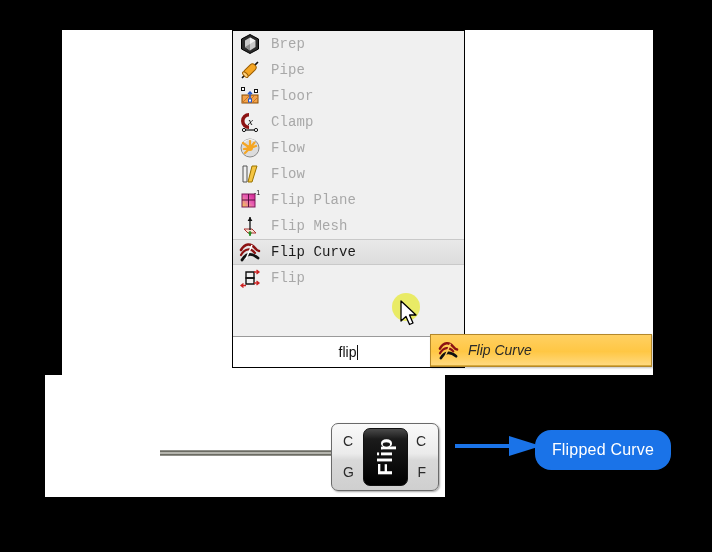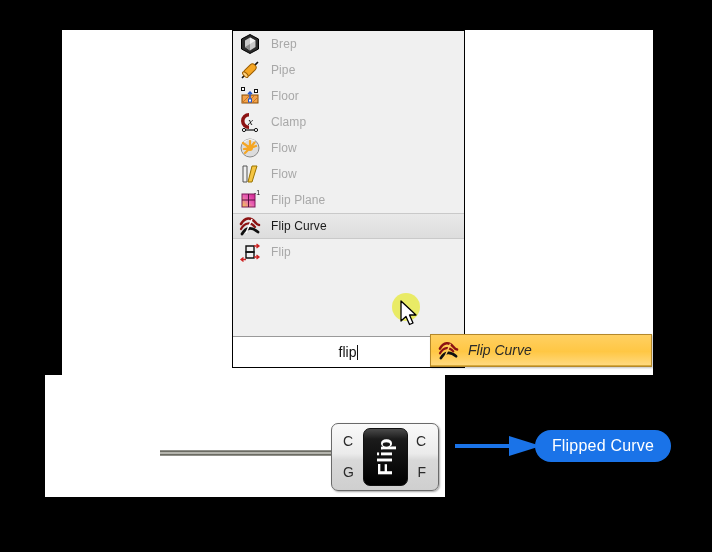--- a/index.html
+++ b/index.html
@@ -12,21 +12,21 @@
   .panel-top{position:absolute;left:62px;top:30px;width:591px;height:345px;background:#fff;}
   .panel-bottom{position:absolute;left:45px;top:375px;width:400px;height:122px;background:#fff;}
 
   
   .menu{position:absolute;left:232px;top:30px;width:233px;height:338px;
         background:#f0f0f0;border:1px solid #000;box-sizing:border-box;}
   .menu-list{position:absolute;left:0;top:0;right:0;}
   .mi{position:relative;height:26px;display:flex;align-items:center;box-sizing:border-box;
       padding-left:6px;}
   .mi-ico{width:22px;height:22px;flex:0 0 22px;margin-right:10px;position:relative;}
-  .mi-lb{font-size:12px;color:#a8a8a8;letter-spacing:.1px;}
+  .mi-lb{font-size:14px;color:#a8a8a8;letter-spacing:.1px;font-family:Liberation Mono, monospace;}
   .mi.sel{background:linear-gradient(180deg,#e9e9e9 0%,#dddddd 100%);
           border-top:1px solid #c9c9c9;border-bottom:1px solid #c9c9c9;}
   .mi.sel .mi-lb{color:#1a1a1a;}
 
   .searchbar{position:absolute;left:0;right:0;bottom:0;height:30px;background:#fff;
              border-top:1px solid #9a9a9a;display:flex;align-items:center;justify-content:center;}
   .searchbar .val{font-size:14px;color:#111;}
   .caret{display:inline-block;width:1px;height:15px;background:#111;margin-left:1px;
          vertical-align:-3px;}
 
@@ -57,21 +57,21 @@
   .fc-core{position:absolute;left:31px;top:4px;width:45px;height:58px;border-radius:7px;
      background:linear-gradient(180deg,#4a4a4a 0%,#1b1b1b 18%,#000 100%);
      border:1px solid #111;box-sizing:border-box;display:flex;align-items:center;justify-content:center;}
   .fc-core span{font-size:20px;font-weight:bold;color:#fff;
      writing-mode:vertical-rl;transform:rotate(180deg);letter-spacing:.5px;}
   .port{position:absolute;font-size:14px;color:#2b2b2b;}
   .p-ci{left:11px;top:9px;}  .p-gi{left:11px;top:40px;}
   .p-co{right:12px;top:9px;} .p-fo{right:12px;top:40px;}
 
   .arrow{position:absolute;left:455px;top:432px;width:95px;height:28px;}
-  .pill{position:absolute;left:535px;top:430px;width:136px;height:32px;border-radius:16px;
+  .pill{position:absolute;left:535px;top:430px;width:136px;height:40px;border-radius:16px;
         background:#1a73e8;display:flex;align-items:center;justify-content:center;}
   .pill span{font-size:16px;color:#fff;letter-spacing:.2px;}
 </style>
 </head>
 <body>
 
 <div class="canvas">
 
   <div class="panel-top"></div>
   <div class="panel-bottom"></div>
@@ -166,20 +166,32 @@
             </defs>
             <rect x="3" y="5" width="13" height="13" fill="url(#gp)" stroke="#7a1a58"></rect>
             <line x1="3" y1="11" x2="16" y2="11" stroke="#5a1040"></line>
             <line x1="9.5" y1="5" x2="9.5" y2="18" stroke="#5a1040"></line>
             <text x="15" y="6" font-family="Liberation Sans, sans-serif" font-size="7" fill="#111">-1</text>
           </svg>
         </span>
         <span class="mi-lb">Flip Plane</span>
       </div>
 
+      <div class="mi">
+        <span class="mi-ico">
+          <svg width="22" height="22" viewBox="0 0 22 22">
+            <polygon points="5,14 13,14 17,18 9,18" fill="#f7e0d0" stroke="#a33"></polygon>
+            <line x1="11" y1="2" x2="11" y2="15" stroke="#111" stroke-width="1.3"></line>
+            <polygon points="11,2 8.6,6 13.4,6" fill="#111"></polygon>
+            <line x1="11" y1="16" x2="11" y2="21" stroke="#1a8a1a" stroke-width="1.3"></line>
+            <polygon points="11,21 9,17.6 13,17.6" fill="#1a8a1a"></polygon>
+          </svg>
+        </span>
+        <span class="mi-lb">Flip Mesh</span>
+      </div>
 
 
       <div class="mi sel">
         <span class="mi-ico">
           <svg width="22" height="22" viewBox="0 0 22 22">
             <path d="M2 9 C6 2, 12 2, 16 7 C18 9.5, 19 10, 20 10" stroke="#8c1212" stroke-width="2.6" fill="none" stroke-linecap="round"></path>
             <path d="M2 14 C6 7, 12 7, 16 12" stroke="#8c1212" stroke-width="2.2" fill="none" stroke-linecap="round"></path>
             <path d="M3 19 C7 12, 13 12, 19 17" stroke="#111" stroke-width="2.8" fill="none" stroke-linecap="round"></path>
             <line x1="13" y1="4" x2="7" y2="18" stroke="#fff" stroke-width="1.5"></line>
           </svg>

